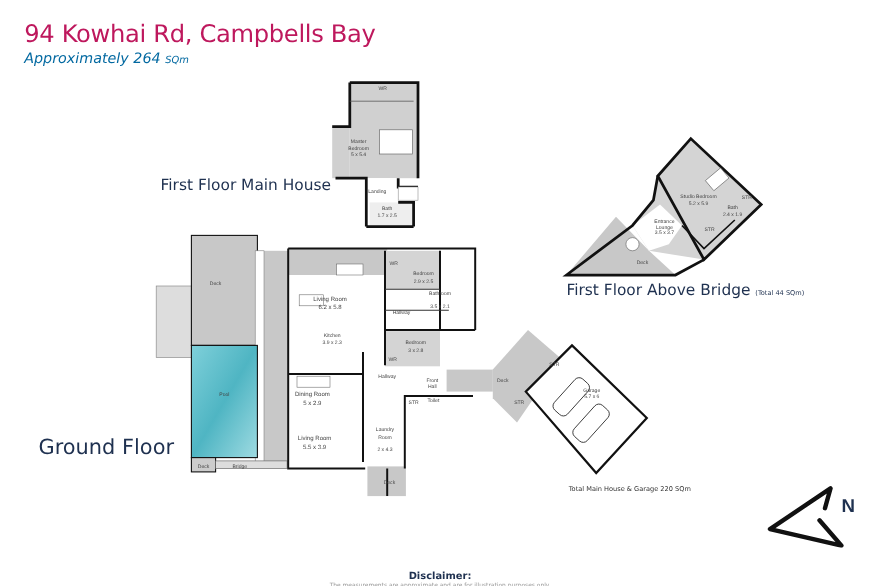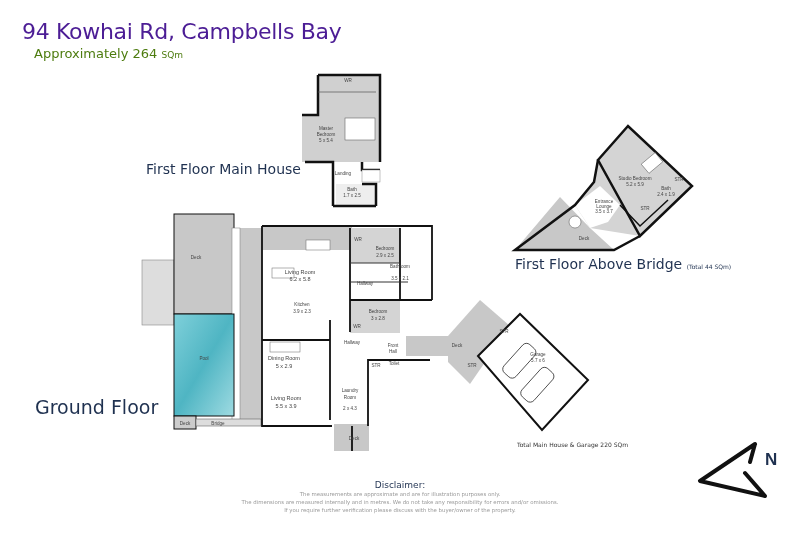--- a/index.html
+++ b/index.html
@@ -1,27 +1,27 @@
 <!DOCTYPE html>
 <html><head>
 <meta charset="utf-8">
 <style>
   html, body { margin:0; padding:0; background:#fff; }
   body { width:800px; height:533px; position:relative; overflow:hidden; font-family:"DejaVu Sans", sans-serif; }
-  .title { position:absolute; left:22px; top:19px; font-size:22px; color:#4c1d95; letter-spacing:-0.3px;text-align:center; }
-  .subtitle { position:absolute; left:34px; top:46px; font-size:13px; color:#4d7c0f; }
+  .title { position:absolute; left:22px; top:19px; font-size:22px; color:#be185d; letter-spacing:-0.3px;text-align:center; }
+  .subtitle { position:absolute; left:22px; top:46px; font-size:13px; color:#0369a1;font-style:italic; }
   .subtitle .unit { font-size:9px; }
   .floor-label { position:absolute; color:#1f3150; }
   .fl-main { left:146px; top:161px; font-size:14px; }
   .fl-garage { left:515px; top:256px; font-size:14px; }
   .fl-garage .small { font-size:6px; }
   .fl-ground { left:35px; top:396px; font-size:19px; }
   .total { position:absolute; left:517px; top:441px; font-size:6px; color:#333; }
   .disclaimer { position:absolute; left:200px; top:481px; width:400px; text-align:center; }
-  .disc-title { font-size:9px; font-weight:normal; color:#1f3150; line-height:9px; }
+  .disc-title { font-size:9px; font-weight:bold; color:#1f3150; line-height:9px;margin-top:39px; }
   .disc-line { font-size:5.4px; color:#999; line-height:8px; }
   svg.plan { position:absolute; left:0; top:0; }
   .rl { font-family:"Liberation Sans", sans-serif; font-size:5.5px; fill:#444; text-anchor:middle; }
   .rl-s { font-family:"Liberation Sans", sans-serif; font-size:4.6px; fill:#444; text-anchor:middle; }
   .north { position:absolute; left:695px; top:438px; }
   .north-n { position:absolute; left:765px; top:450px; font-size:17px; font-weight:bold; color:#1f3150; font-family:"Liberation Sans", sans-serif; }
 </style>
 </head>
 <body>
 

